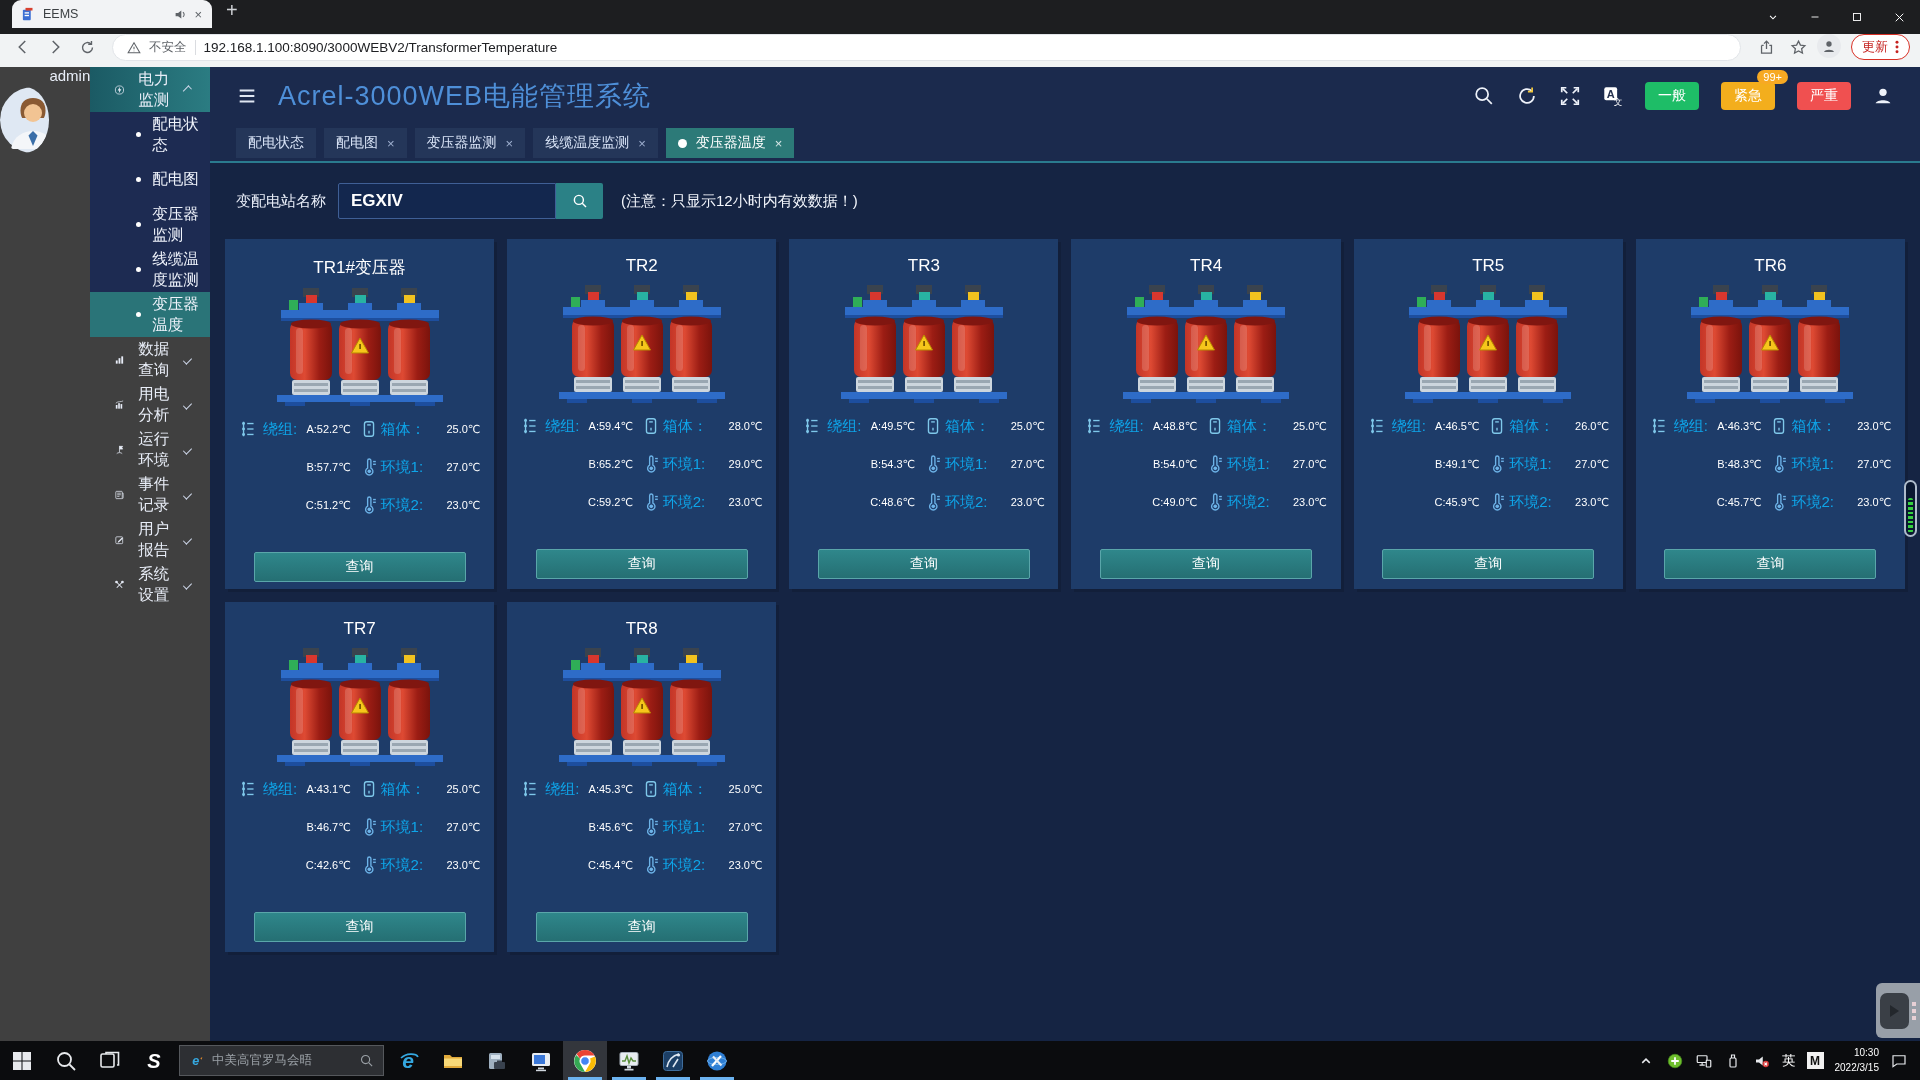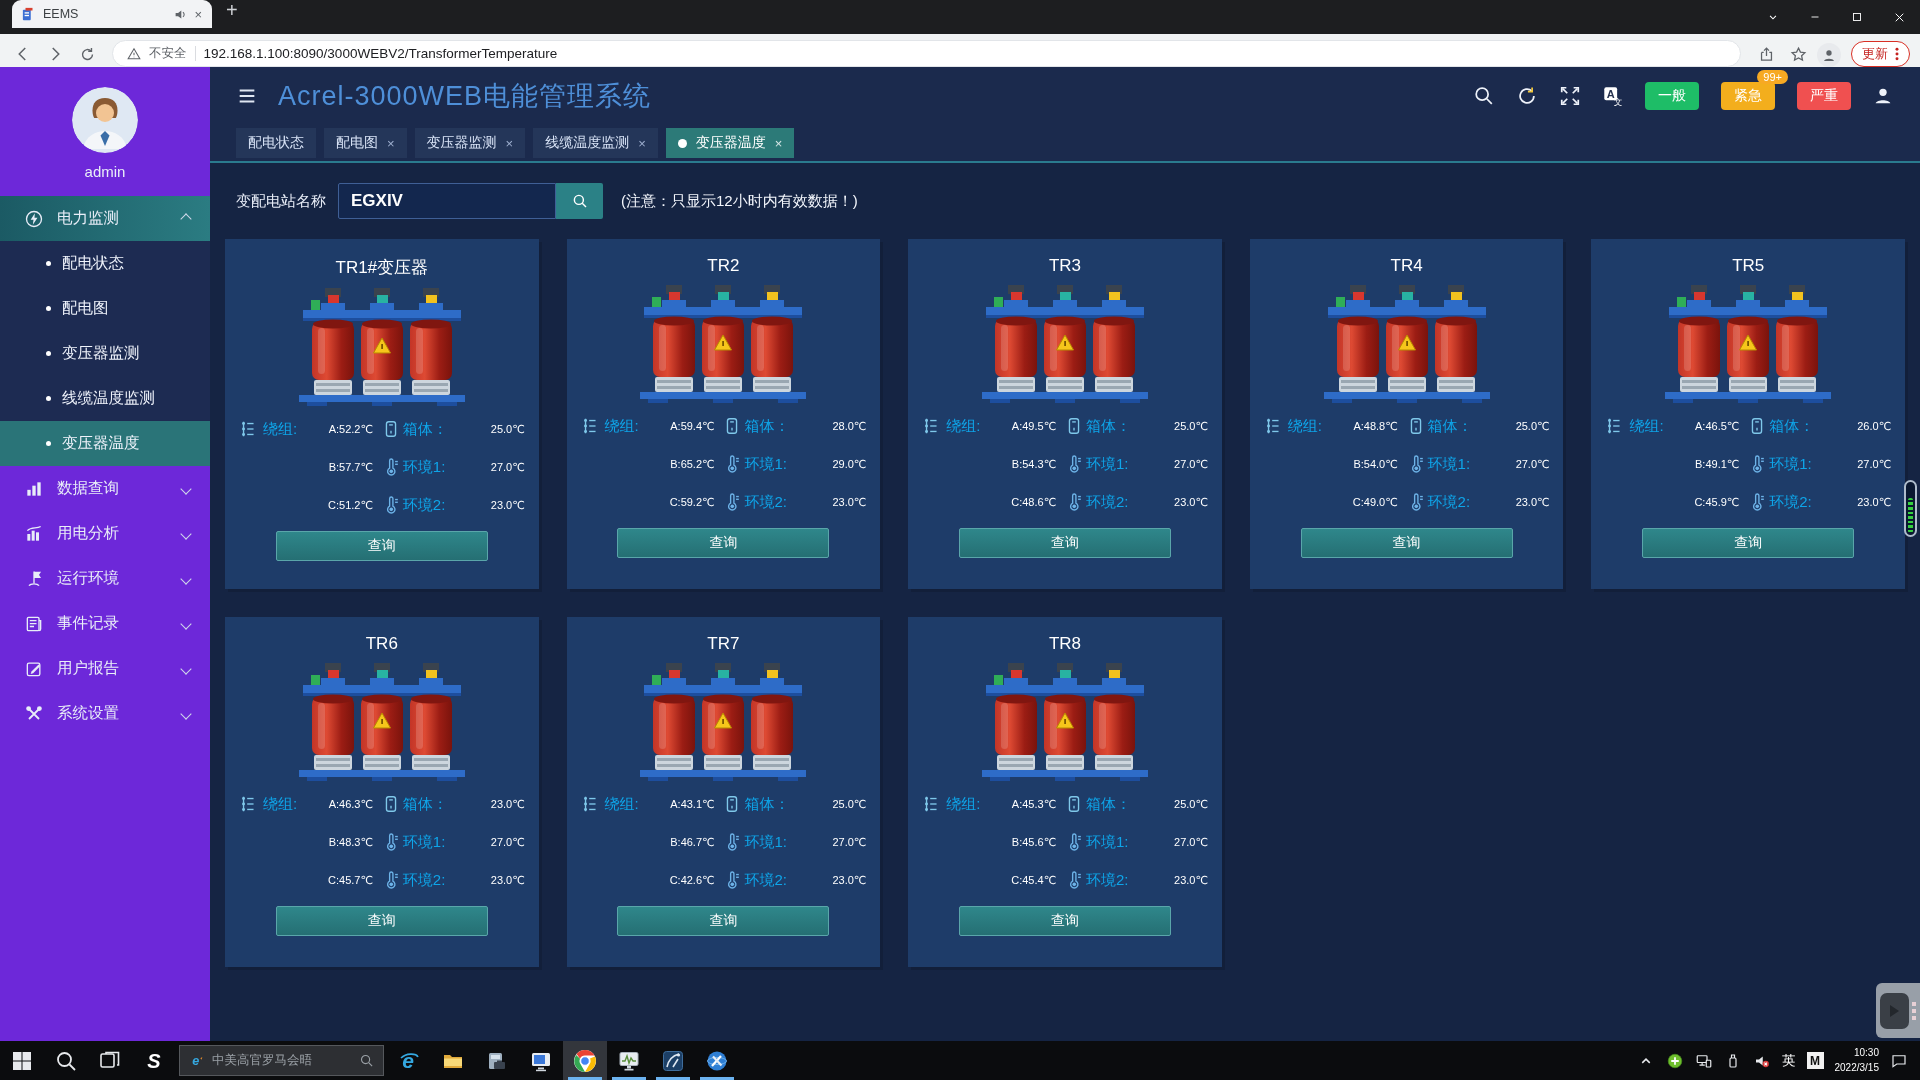--- a/index.html
+++ b/index.html
@@ -8,32 +8,32 @@
 svg{display:block}
 .ic svg,.tic svg,.hic svg{width:100%;height:100%}
 
 
 .titlebar{height:34px;background:#1d1e20;display:flex;align-items:flex-start}
 .browser-tab{width:200px;height:28px;background:#f2f3f5;border-radius:9px 9px 0 0;margin-left:12px;display:flex;align-items:center;gap:7px;padding:0 10px;font-size:12.5px;color:#3c4043}
 .tab-spacer{flex:1}
 .newtab-btn{color:#cfd2d6;font-size:20px;margin:0 0 4px 14px;line-height:1}
 .win-controls{margin-left:auto;display:flex;height:100%}
 .win-btn{width:42px;height:34px;display:grid;place-items:center}
-.toolbar{height:33px;background:#f1f3f4;display:flex;align-items:flex-end;padding:0 10px;gap:6px}
+.toolbar{height:33px;background:#f1f3f4;display:flex;align-items:flex-start;padding:0 10px;gap:6px}
 .nav-btn{width:26px;height:26px;display:grid;place-items:center}
 .url-bar{flex:1;height:27px;background:#fff;border-radius:14px;display:flex;align-items:center;padding:0 14px;gap:8px;margin:0 6px;border:1px solid #e2e5e9}
 .sec-label{color:#5f6368;font-size:12.5px}
 .divider{width:1px;height:15px;background:#dadce0}
 .url-text{color:#202124;font-size:13.5px}
 .avatar-btn{width:24px;height:24px;border-radius:50%;background:#e8eaed;display:grid;place-items:center}
 .update-pill{display:flex;align-items:center;gap:7px;border:1.5px solid #d93025;border-radius:14px;padding:3px 10px;color:#c5221f;font-size:13px;background:#fff;margin-left:4px}
 
 
 .app{display:flex;height:974px}
-.sidebar{width:210px;background:#6d28d9;display:flex;flex-direction:column;flex-shrink:0}
+.sidebar{width:210px;background:#404040;display:flex;flex-direction:row;flex-shrink:0}
 .avatar{width:66px;height:66px;border-radius:50%;margin:20px auto 10px;overflow:hidden}
 .username{text-align:center;color:#e9eef8;font-size:15px;margin-bottom:16px}
 .menu-item{height:45px;display:flex;align-items:center;gap:13px;padding:0 20px 0 24px;color:#e9eef8;font-size:15.5px}
 .menu-item .ic{width:20px;height:20px}
 .menu-item.active{background:linear-gradient(90deg,#1b5a64,#2b7c82)}
 .chev{width:8px;height:8px;border-right:1.6px solid #cfd8ea;border-bottom:1.6px solid #cfd8ea;margin-left:auto;transform:rotate(45deg)}
 .chev.up{transform:rotate(-135deg)}
 .submenu{background:#1d2b52}
 .sub-item{height:45px;display:flex;align-items:center;gap:11px;padding-left:46px;color:#eff3fb;font-size:15.5px}
 .sub-item .bullet{width:5px;height:5px;border-radius:50%;background:#fff;flex-shrink:0}
@@ -52,32 +52,32 @@
 .wtab .dot{width:9px;height:9px;background:#fff;border-radius:50%}
 .wtab .x{color:#9fb0d0;font-size:13px}
 .wtab.active .x{color:#d8e8e8}
 
 .filter-row{display:flex;align-items:center;padding:20px 26px 8px}
 .filter-label{color:#e9eef8;font-size:15px;margin-right:12px}
 .station-input{width:218px;height:36px;background:#13274e;border:1px solid #3f5f96;color:#fff;font-size:17px;font-weight:bold;padding:0 12px;outline:none;border-radius:2px 0 0 2px;font-family:inherit}
 .search-btn{width:47px;height:36px;background:#2b8186;border:none;display:grid;place-items:center;border-radius:0 2px 2px 0;cursor:pointer}
 .filter-note{color:#f3f6fc;font-size:15px;margin-left:18px}
 
-.cards-grid{display:grid;grid-template-columns:repeat(5,1fr);gap:28px;padding:12px 15px 0}
+.cards-grid{display:grid;grid-template-columns:repeat(6,1fr);gap:13px;padding:12px 15px 0}
 .card{background:#1e3c69;height:350px;display:flex;flex-direction:column;align-items:center;box-shadow:3px 3px 0 rgba(0,0,0,.12)}
 .card-title{color:#fff;font-size:17px;margin-top:17px}
 .t-img{width:190px;height:118px;margin:9px 0 4px}
 .t-img svg{width:100%;height:100%}
 .t-rows{width:100%;padding:0 14px}
 .t-row{display:grid;grid-template-columns:24px 50px minmax(0,1fr) 30px 62px minmax(0,1fr);align-items:center;height:38px}
 .tlabel{color:#0ea5e9;font-size:15px;white-space:nowrap}
 .tval{color:#fff;font-size:11px;justify-self:end;white-space:nowrap}
 .tic{width:20px;height:20px}
 .tic.right{margin-left:8px}
-.query-btn{margin-top:7px;width:212px;height:30px;background:linear-gradient(#2f878b,#256f73);border:1px solid #5aa6aa;color:#fff;font-size:14px;border-radius:2px;font-family:inherit;cursor:pointer}
+.query-btn{margin-top:28px;width:212px;height:30px;background:linear-gradient(#2f878b,#256f73);border:1px solid #5aa6aa;color:#fff;font-size:14px;border-radius:2px;font-family:inherit;cursor:pointer}
 
 
 .battery-widget{position:absolute;right:3px;top:480px;width:13px;height:57px;border:2px solid #aebccb;border-radius:7px;background:#0a1830;padding:2px;z-index:5;display:flex;align-items:flex-end}
 .battery-fill{width:100%;height:72%;background:repeating-linear-gradient(180deg,#35d03f 0 2.5px,#0a1830 2.5px 4.5px);border-radius:2px}
 .chat-widget{position:absolute;right:0;top:983px;width:44px;height:55px;background:#989fa8;border-radius:6px 0 0 6px;z-index:5;display:flex;align-items:center}
 .chat-inner{width:29px;height:36px;background:#3a3f46;border-radius:7px;margin-left:4px;display:grid;place-items:center}
 .chat-glyph{width:0;height:0;border-left:9px solid #23272c;border-top:6px solid transparent;border-bottom:6px solid transparent}
 .chat-dots{display:flex;flex-direction:column;gap:3px;margin-left:3px}
 .chat-dot{width:4px;height:4px;background:#e8d0d6}
 

